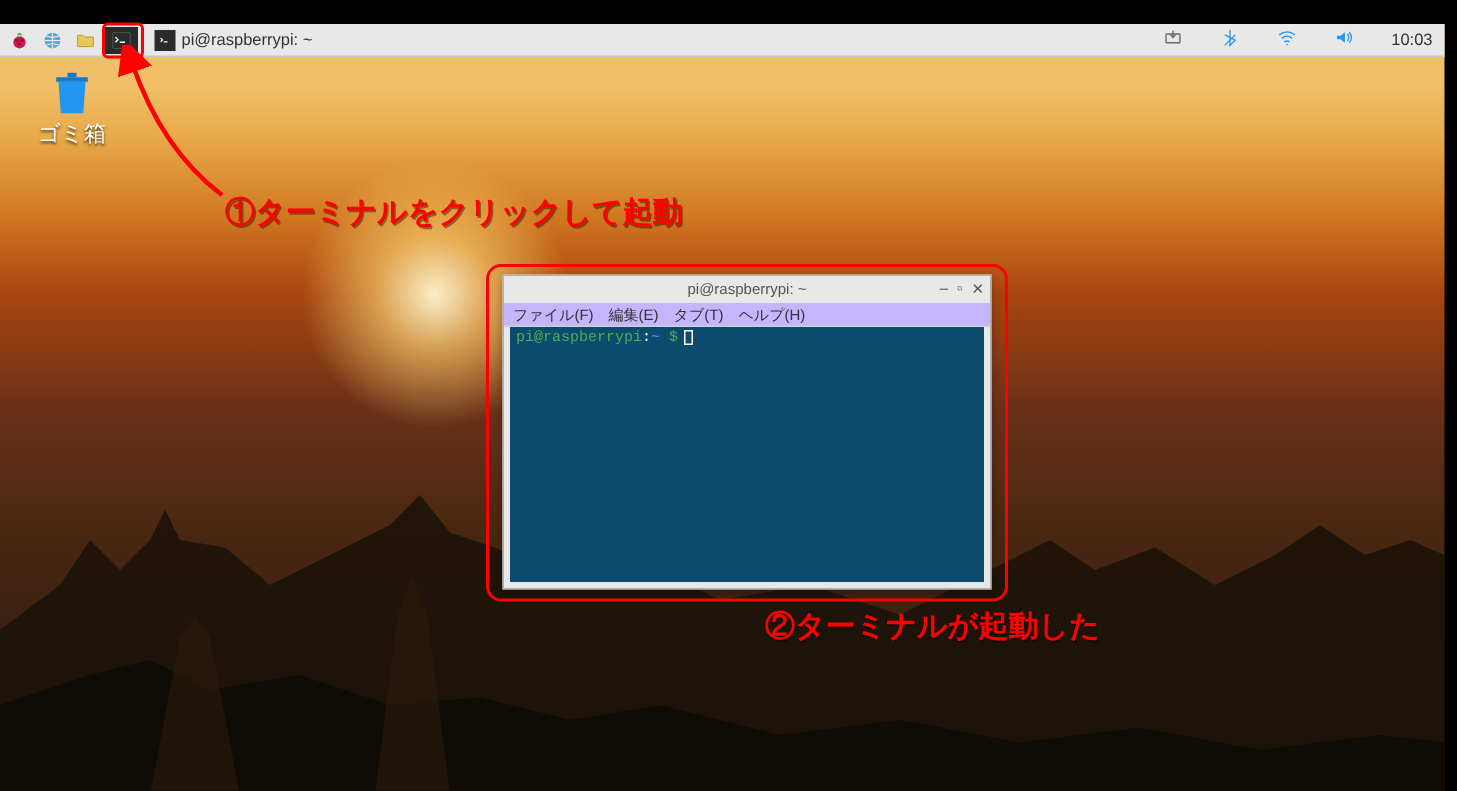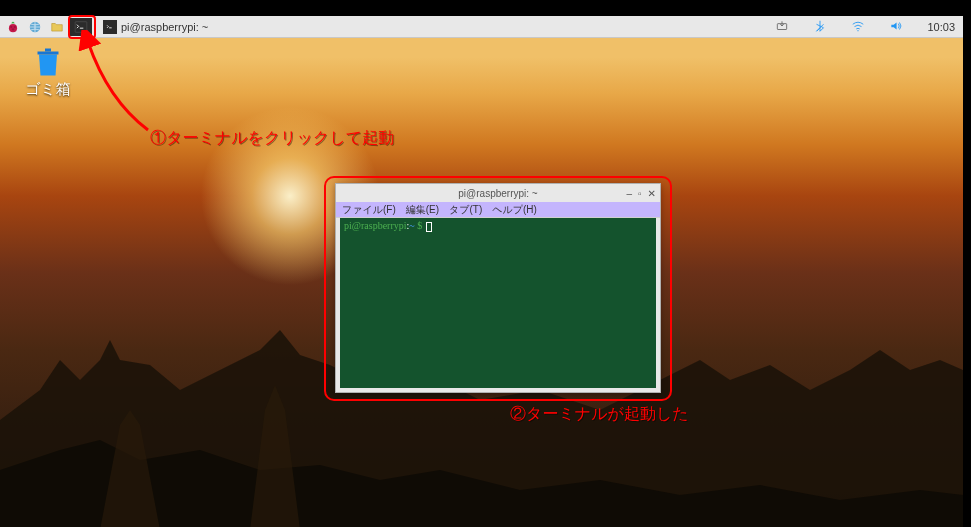--- a/index.html
+++ b/index.html
@@ -115,22 +115,22 @@
   
   .arrow {
     position:absolute;
     top:14px; left:78px;
     width:80px; height:110px;
     pointer-events:none;
   }
   .annot {
     position:absolute;
     color:#ff0000;
-    font-weight:normal;
-    font-size:16px;
+    font-weight:bold;
+    font-size:20px;
     text-shadow:1px 1px 0 rgba(0,0,0,0.4);
     white-space:nowrap;
   }
   .annot1 { top:112px; left:150px; }
   .annot2 { top:388px; left:510px; }
 
   
   .term-window {
     position:absolute;
     top:167px; left:335px;
@@ -154,24 +154,24 @@
   .term-menubar {
     height:16px;
     display:flex; align-items:center;
     font-size:10px; color:#333;
     gap:10px; padding:0 6px;
     background:#c4b5fd;
     border-bottom:1px solid #d0d0d0;
   }
   .term-body {
     flex:1;
-    background:#14532d;
+    background:#0c4a6e;
     margin:0 4px 4px 4px;
     padding:2px 4px;
-    font-family:Liberation Serif, serif;
+    font-family:Liberation Mono, monospace;
     font-size:10px;
     color:#fff;
     position:relative;
     overflow:hidden;
   }
   .prompt-user { color:#4caf50; }
   .prompt-path { color:#4a9eff; }
   .prompt-dollar { color:#4caf50; }
   .cursor {
     display:inline-block;

